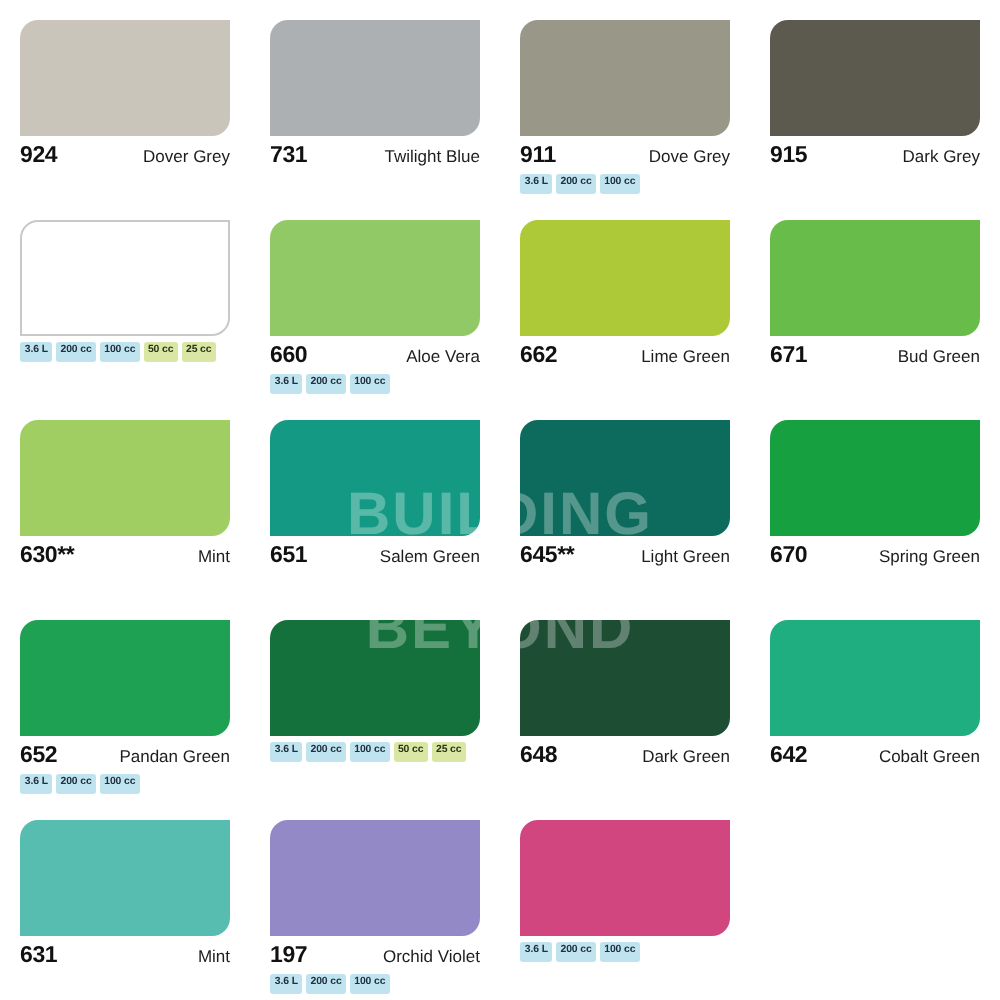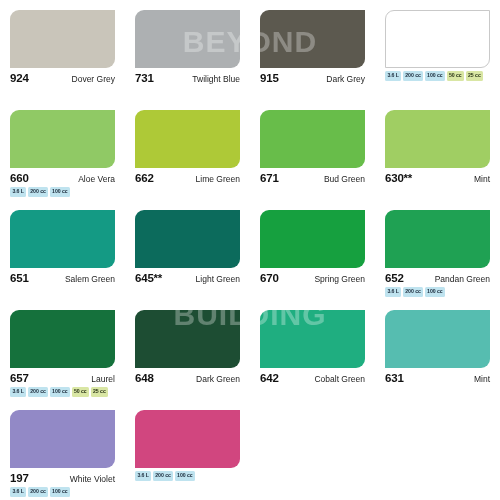--- a/index.html
+++ b/index.html
@@ -119,40 +119,52 @@
     background: #d9e6a4;
     color: #2a3418;
   }
 </style>
 </head>
 <body>
 
 <div id="chart-root">
 
   <div class="watermark">
+    <div class="watermark-line l1">BUILDING</div>
     <div class="watermark-line l2">BEYOND</div>
-    <div class="watermark-line l1">BUILDING</div>
   </div>
 
   <div class="grid" id="swatch-grid">
       <div class="cell">
         <div class="swatch" style="background: rgb(201, 197, 186);"></div>
         <div class="labels">
           <span class="code">924</span>
           <span class="name">Dover Grey</span>
         </div>
       </div>
       <div class="cell">
         <div class="swatch" style="background: rgb(173, 176, 178);"></div>
         <div class="labels">
           <span class="code">731</span>
           <span class="name">Twilight Blue</span>
         </div>
       </div>
       <div class="cell">
+        <div class="swatch" style="background: rgb(152, 151, 136);"></div>
+        <div class="labels">
+          <span class="code">911</span>
+          <span class="name">Dove Grey</span>
+        </div>
+        <div class="sizes">
+          <span class="size-badge" style="background: rgb(191, 227, 239);">3.6 L</span>
+          <span class="size-badge" style="background: rgb(191, 227, 239);">200 cc</span>
+          <span class="size-badge" style="background: rgb(191, 227, 239);">100 cc</span>
+        </div>
+      </div>
+      <div class="cell">
         <div class="swatch" style="background: rgb(92, 89, 79);"></div>
         <div class="labels">
           <span class="code">915</span>
           <span class="name">Dark Grey</span>
         </div>
       </div>
       <div class="cell">
         <div class="swatch outlined" style="background: rgb(255, 255, 255);"></div>
         <div class="sizes">
           <span class="size-badge" style="background: rgb(191, 227, 239);">3.6 L</span>
@@ -223,24 +235,20 @@
           <span class="name">Pandan Green</span>
         </div>
         <div class="sizes">
           <span class="size-badge" style="background: rgb(191, 227, 239);">3.6 L</span>
           <span class="size-badge" style="background: rgb(191, 227, 239);">200 cc</span>
           <span class="size-badge" style="background: rgb(191, 227, 239);">100 cc</span>
         </div>
       </div>
       <div class="cell">
         <div class="swatch" style="background: rgb(21, 113, 60);"></div>
-        <div class="labels">
-          <span class="code">657</span>
-          <span class="name">Laurel</span>
-        </div>
         <div class="sizes">
           <span class="size-badge" style="background: rgb(191, 227, 239);">3.6 L</span>
           <span class="size-badge" style="background: rgb(191, 227, 239);">200 cc</span>
           <span class="size-badge" style="background: rgb(191, 227, 239);">100 cc</span>
           <span class="size-badge alt" style="background: rgb(217, 230, 164);">50 cc</span>
           <span class="size-badge alt" style="background: rgb(217, 230, 164);">25 cc</span>
         </div>
       </div>
       <div class="cell">
         <div class="swatch" style="background: rgb(29, 77, 51);"></div>
@@ -260,21 +268,21 @@
         <div class="swatch" style="background: rgb(86, 189, 176);"></div>
         <div class="labels">
           <span class="code">631</span>
           <span class="name">Mint</span>
         </div>
       </div>
       <div class="cell">
         <div class="swatch" style="background: rgb(146, 137, 198);"></div>
         <div class="labels">
           <span class="code">197</span>
-          <span class="name">White Violet</span>
+          <span class="name">Orchid Violet</span>
         </div>
         <div class="sizes">
           <span class="size-badge" style="background: rgb(191, 227, 239);">3.6 L</span>
           <span class="size-badge" style="background: rgb(191, 227, 239);">200 cc</span>
           <span class="size-badge" style="background: rgb(191, 227, 239);">100 cc</span>
         </div>
       </div>
       <div class="cell">
         <div class="swatch" style="background: rgb(209, 70, 127);"></div>
         <div class="sizes">

